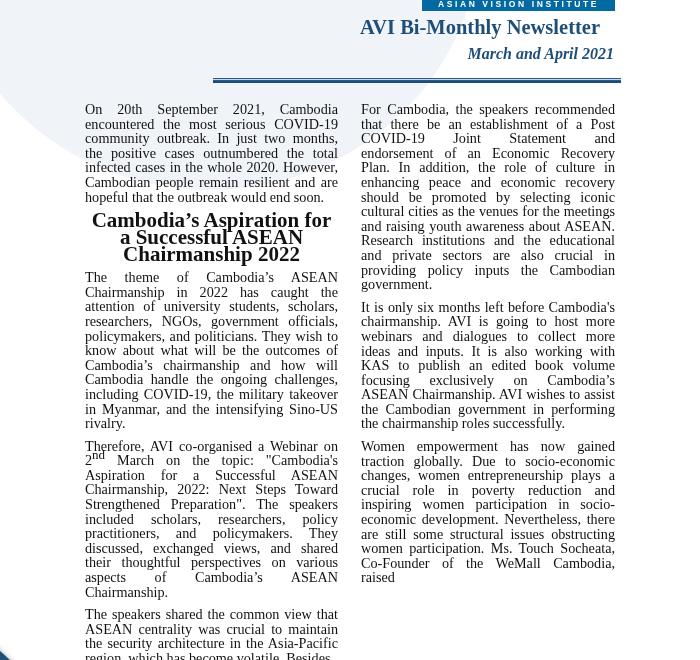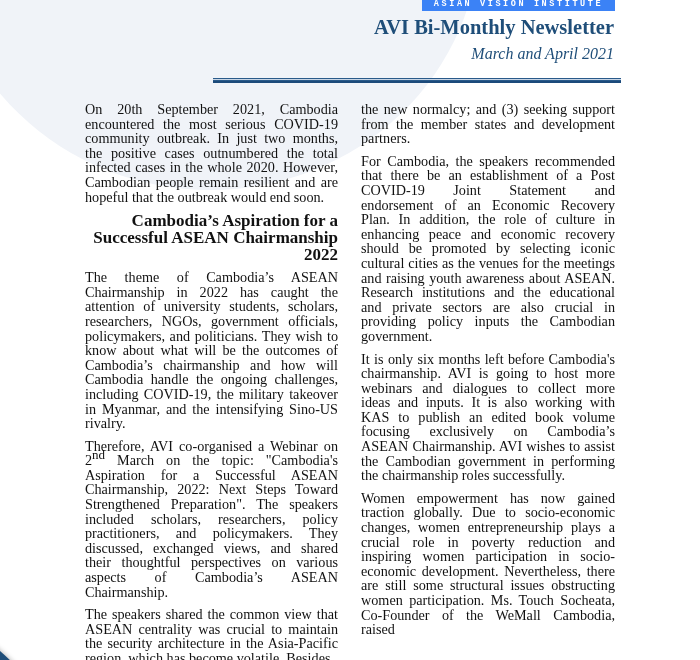--- a/index.html
+++ b/index.html
@@ -9,57 +9,58 @@
     font-family:"Liberation Serif", "DejaVu Serif", serif;
     color:#111;
   }
   .watermark {
     position:absolute; left:-60px; top:-330px; width:540px; height:520px;
     border-radius:50%;
     background:#f0f3f8;
   }
   .banner {
     position:absolute; left:422px; top:0; width:193px; height:11px;
-    background:#3b82f6;
+    background:#0369a1;
     color:#ffffff;
-    font-family:Liberation Mono, monospace;
+    font-family:Liberation Sans, sans-serif;
     font-weight:bold; font-size:8.5px; letter-spacing:2.6px;
     text-align:center; line-height:9px; overflow:hidden;
   }
   .title {
-    position:absolute; right:86px; top:16px;
+    position:absolute; right:100px; top:16px;
     font-size:20.5px; font-weight:bold; color:#1f4e79;
     white-space:nowrap;
   }
   .subtitle {
     position:absolute; right:86px; top:45px;
     font-size:16px; font-style:italic; color:#1f4e79;
     white-space:nowrap;
+    font-weight:bold;
   }
   .rule {
     position:absolute; left:213px; top:78px; width:408px; height:5px;
     background:linear-gradient(#2a5a8a 0, #2a5a8a 1px, #c9d6e6 1px, #c9d6e6 2px, #2a5a8a 2px, #2a5a8a 3px, #1c4a7a 3px, #1c4a7a 5px);
   }
   .blue-swoosh {
     position:absolute; left:-330px; top:603px; width:400px; height:400px;
     border-radius:50%;
     background:#1f4e79;
     box-shadow: -2px -3px 5px rgba(0,0,0,0.25);
   }
   .col {
     position:absolute; top:102px;
     font-size:14.2px; line-height:14.6px;
     text-align:justify; hyphens:none;
   }
   .col.left { left:85px; width:253px; }
   .col.right { left:361px; width:254px; }
   .col p { margin:0 0 8px 0; }
   .col h2 {
-    margin:8px 0 7px 0; font-size:17px; line-height:17px; font-weight:bold;
-    text-align:right;
+    margin:8px 0 7px 0; font-size:21px; line-height:17px; font-weight:bold;
+    text-align:center;
   }
   sup { font-size:13px; line-height:0; vertical-align:6px; }
 </style>
 </head>
 <body>
 
 <div class="watermark">
   
   
 </div>
@@ -73,18 +74,17 @@
 
 <div class="col left">
   <p>On 20th September 2021, Cambodia encountered the most serious COVID-19 community outbreak. In just two months, the positive cases outnumbered the total infected cases in the whole 2020. However, Cambodian people remain resilient and are hopeful that the outbreak would end soon.</p>
   <h2>Cambodia’s Aspiration for a Successful ASEAN Chairmanship 2022</h2>
   <p>The theme of Cambodia’s ASEAN Chairmanship in 2022 has caught the attention of university students, scholars, researchers, NGOs, government officials, policymakers, and politicians. They wish to know about what will be the outcomes of Cambodia’s chairmanship and how will Cambodia handle the ongoing challenges, including COVID-19, the military takeover in Myanmar, and the intensifying Sino-US rivalry.</p>
   <p><span>Therefore, AVI co-organised a Webinar on 2</span><sup>nd</sup><span> March on the topic: "Cambodia's Aspiration for a Successful ASEAN Chairmanship, 2022: Next Steps Toward Strengthened Preparation". The speakers included scholars, researchers, policy practitioners, and policymakers. They discussed, exchanged views, and shared their thoughtful perspectives on various aspects of Cambodia’s ASEAN Chairmanship.</span></p>
   <p>The speakers shared the common view that ASEAN centrality was crucial to maintain the security architecture in the Asia-Pacific region, which has become volatile. Besides,</p>
 </div>
 
 <div class="col right">
-  <p>the new normalcy; and (3) seeking support from the member states and development partners.</p>
   <p>For Cambodia, the speakers recommended that there be an establishment of a Post COVID-19 Joint Statement and endorsement of an Economic Recovery Plan. In addition, the role of culture in enhancing peace and economic recovery should be promoted by selecting iconic cultural cities as the venues for the meetings and raising youth awareness about ASEAN. Research institutions and the educational and private sectors are also crucial in providing policy inputs the Cambodian government.</p>
   <p>It is only six months left before Cambodia's chairmanship. AVI is going to host more webinars and dialogues to collect more ideas and inputs. It is also working with KAS to publish an edited book volume focusing exclusively on Cambodia’s ASEAN Chairmanship. AVI wishes to assist the Cambodian government in performing the chairmanship roles successfully.</p>
   <p style="margin:0">Women empowerment has now gained traction globally. Due to socio-economic changes, women entrepreneurship plays a crucial role in poverty reduction and inspiring women participation in socio-economic development. Nevertheless, there are still some structural issues obstructing women participation. Ms. Touch Socheata, Co-Founder of the WeMall Cambodia, raised</p>
 
 </div>
 
 </body></html>

